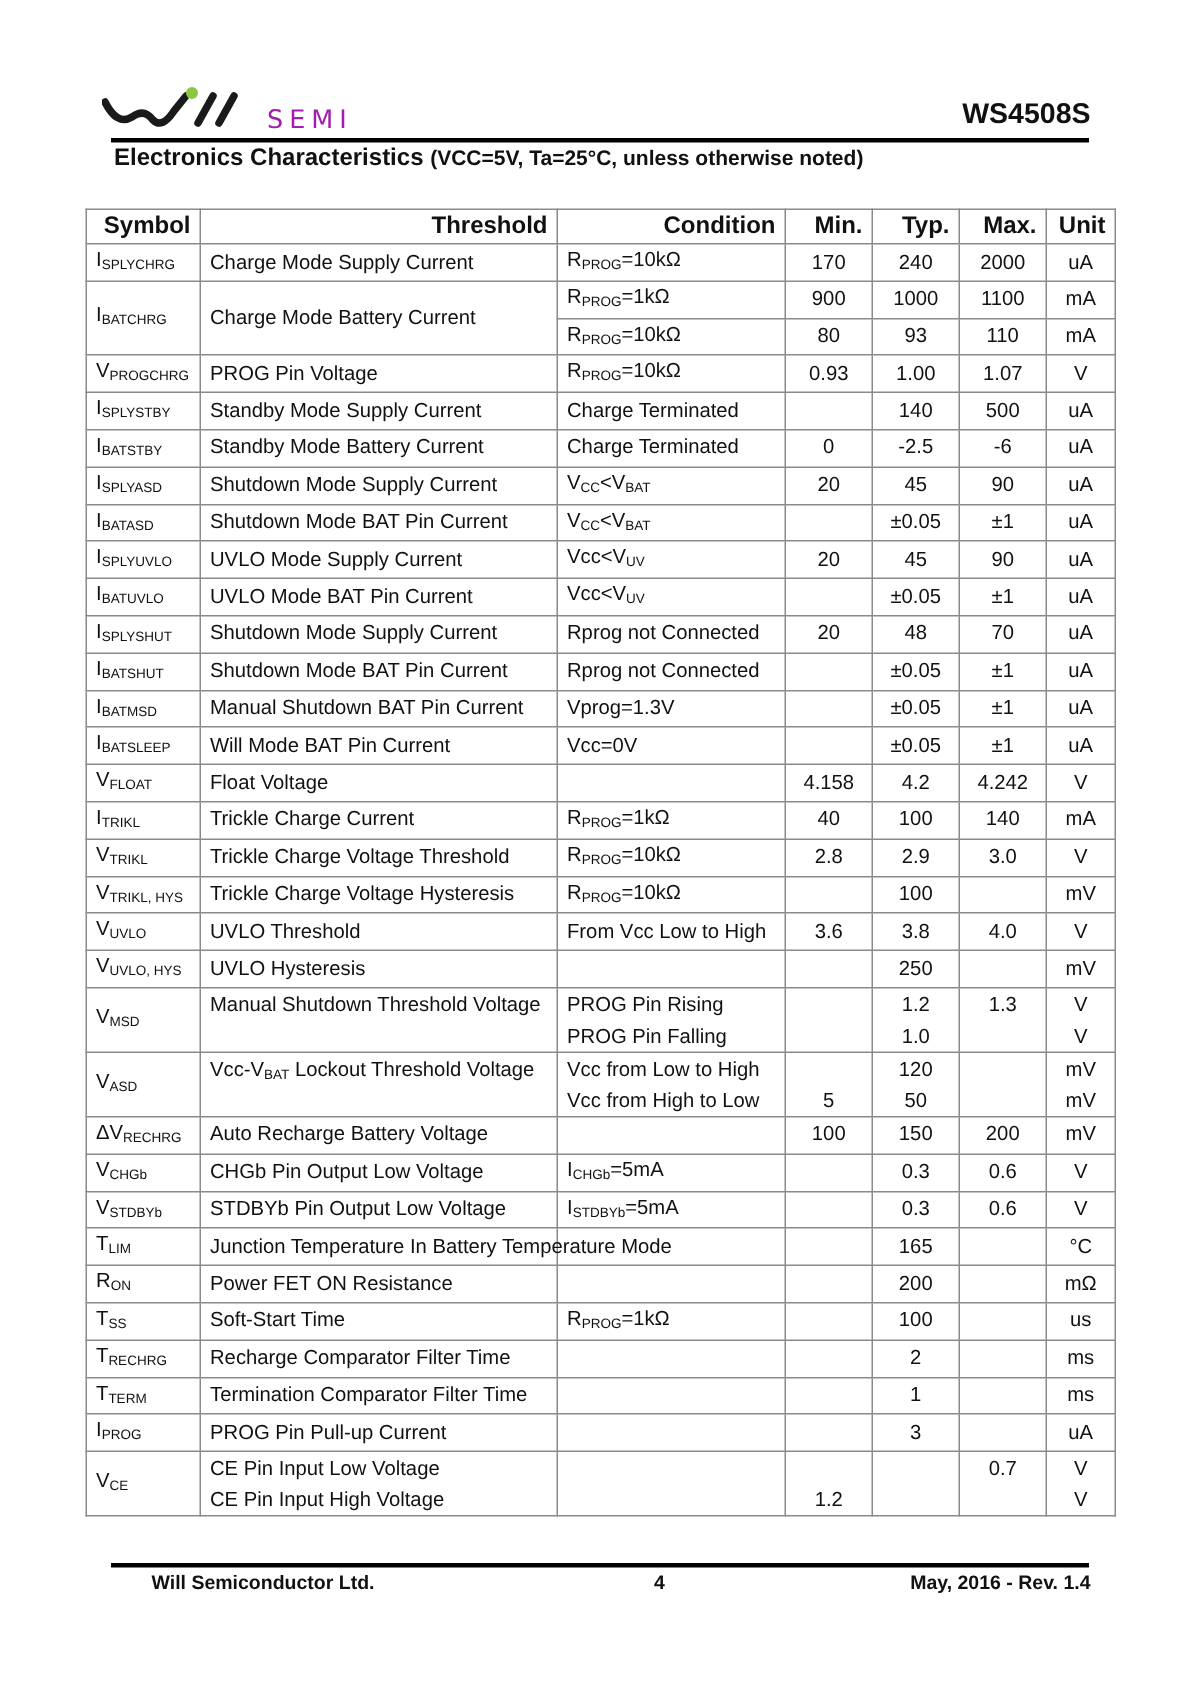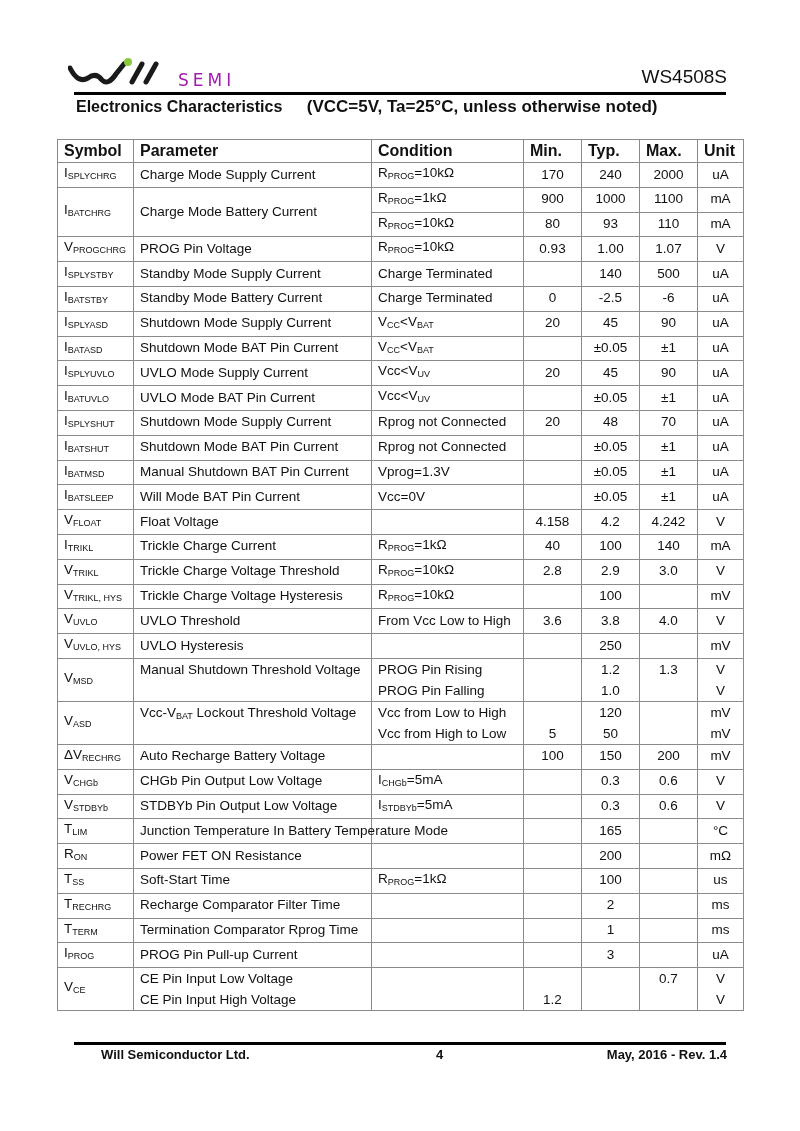--- a/index.html
+++ b/index.html
@@ -1,25 +1,25 @@
 <!DOCTYPE html>
 <html><head>
 <meta charset="utf-8">
 <style>
   html, body { margin: 0; padding: 0; background: #ffffff; }
   body { width: 800px; height: 1131px; position: relative; font-family: "Liberation Sans", sans-serif; color: #111; overflow: hidden; }
   .logo { position: absolute; left: 68px; top: 58px; width: 190px; height: 30px; }
   .logo-text { position: absolute; left: 178px; top: 70px; font-size: 17px; letter-spacing: 4px; color: #a21caf; font-family: "DejaVu Sans", sans-serif; }
-  .part { position: absolute; right: 73px; top: 66px; font-weight: normal; font-size: 19px; color: #111; }
+  .part { position: absolute; right: 73px; top: 66px; font-weight: bold; font-size: 19px; color: #111; }
   .hrule { position: absolute; left: 74px; width: 652px; height: 3px; background: #000; }
   .section-title { position: absolute; left: 76px; top: 97px; font-weight: bold; font-size: 16px; }
-  .section-title .cond { font-size: 17px; margin-left: 20px; }
+  .section-title .cond { font-size: 14px; }
   table.spec { position: absolute; left: 57px; top: 139px; width: 686px; border-collapse: collapse; font-size: 13.5px; table-layout: fixed; }
   table.spec th, table.spec td { border: 1px solid #8a8a8a; padding: 0 6px; height: 20.8px; line-height: 20.8px; white-space: nowrap; }
-  table.spec th { font-size: 16px; font-weight: bold; text-align: left; height: 22px; }
+  table.spec th { font-size: 16px; font-weight: bold; text-align: right; height: 22px; }
   table.spec td.c { text-align: center; }
   table.spec td.sym { font-size: 13.5px; margin-top: 44px; }
   sub { font-size: 9px; vertical-align: -2px; }
   .multi div { height: 21px; line-height: 21px; }
   td.multi { padding-top: 0; padding-bottom: 0; vertical-align: top; }
   td.just { white-space: normal; line-height: 21px; text-align: justify; text-align-last: left; }
   .footer { position: absolute; top: 1047px; font-weight: bold; font-size: 13px; margin-left: 25px; }
 </style>
 </head>
 <body>
@@ -45,21 +45,21 @@
       <col style="width:238px">
       <col style="width:152px">
     <col style="width:58px">
       <col style="width:58px">
       <col style="width:58px">
       <col style="width:46px">
   </colgroup>
   <thead>
     <tr id="thead-row">
         <th>Symbol</th>
-        <th>Parameter</th>
+        <th>Threshold</th>
         <th>Condition</th>
         <th>Min.</th>
         <th>Typ.</th>
         <th>Max.</th>
         <th>Unit</th>
       </tr>
   </thead>
   <tbody id="tbody">
       <tr>
         <td class="sym"><span>I</span><sub>SPLYCHRG</sub></td>
@@ -351,21 +351,21 @@
         <td class="sym"><span>T</span><sub>RECHRG</sub></td>
         <td><span>Recharge Comparator Filter Time</span></td>
         <td><span></span></td>
         <td class="c"></td>
         <td class="c">2</td>
         <td class="c"></td>
         <td class="c">ms</td>
       </tr>
       <tr>
         <td class="sym"><span>T</span><sub>TERM</sub></td>
-        <td><span>Termination Comparator Rprog Time</span></td>
+        <td><span>Termination Comparator Filter Time</span></td>
         <td><span></span></td>
         <td class="c"></td>
         <td class="c">1</td>
         <td class="c"></td>
         <td class="c">ms</td>
       </tr>
       <tr>
         <td class="sym"><span>I</span><sub>PROG</sub></td>
         <td><span>PROG Pin Pull-up Current</span></td>
         <td><span></span></td>

